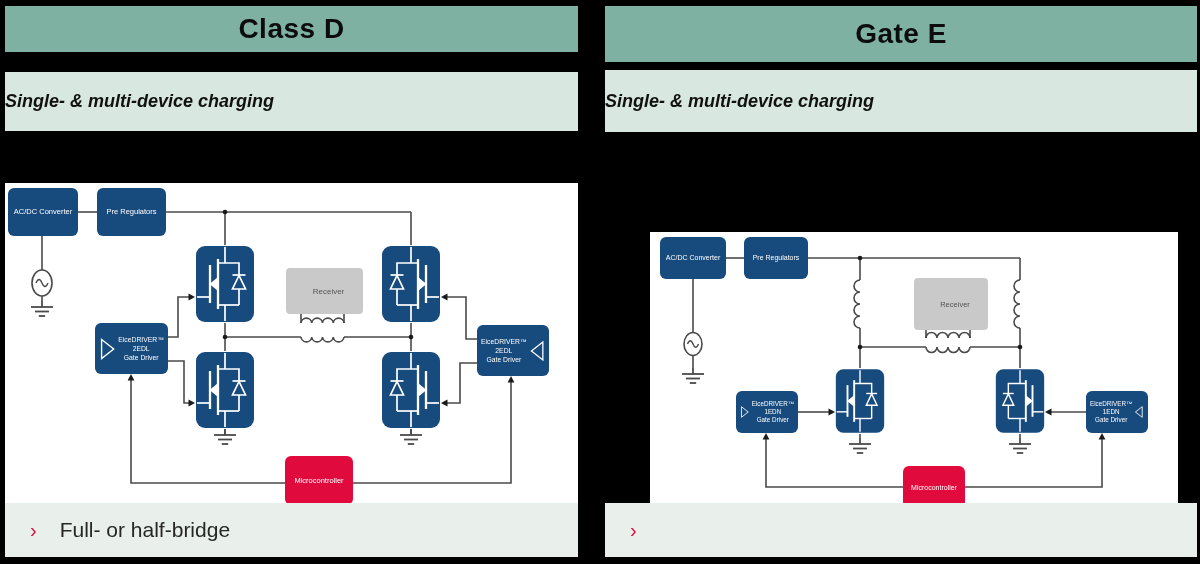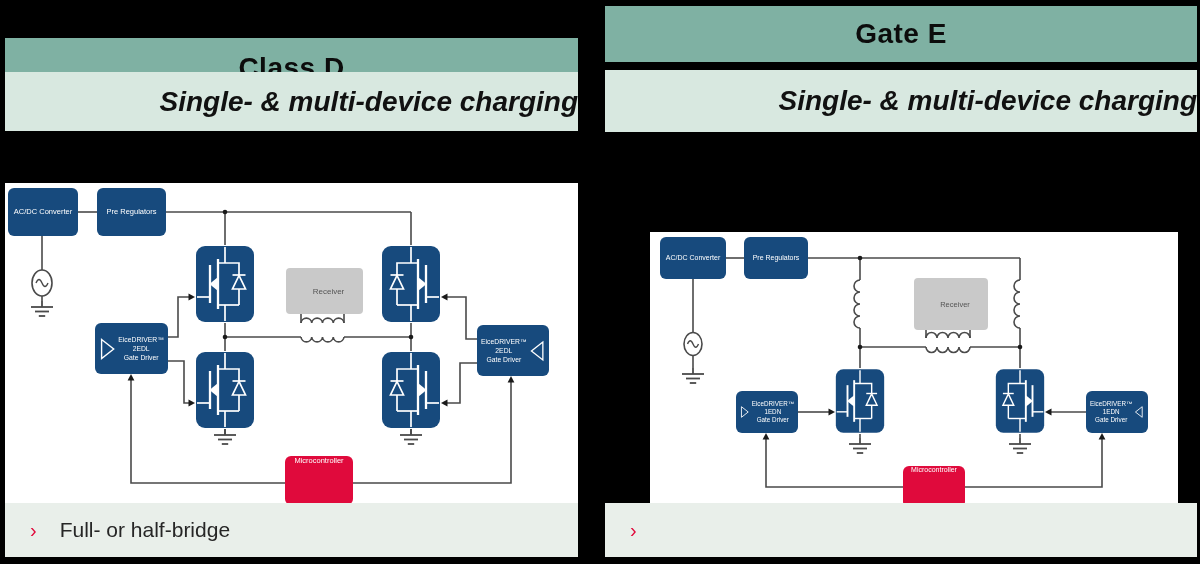--- a/index.html
+++ b/index.html
@@ -6,42 +6,42 @@
   body{
     width:1200px;height:564px;background:#000;position:relative;overflow:hidden;
     font-family:"Liberation Sans", sans-serif;
   }
   .abs{position:absolute;}
   .titlebar{
     background:#7fb1a3;display:flex;align-items:center;justify-content:center;
     font-weight:bold;font-size:28px;color:#0c0c0c;letter-spacing:.5px;
   }
   .subtitlebar{
-    background:#d8e8e0;display:flex;align-items:center;justify-content:flex-end;
-    font-weight:bold;font-style:italic;font-size:28px;color:#111;
+    background:#d8e8e0;display:flex;align-items:center;justify-content:flex-start;
+    font-weight:bold;font-style:italic;font-size:18px;color:#111;
   }
   .diagram{background:#ffffff;margin-top:40px;}
   .footerbar{
     background:#e9efea;display:flex;align-items:center;
     font-size:21px;color:#262626;
   }
   .footerbar .bullet{color:#e00a3c;font-size:20px;margin-left:25px;line-height:1;}
   .footerbar .ftext{margin-left:23px;}
   .bluebox{
     position:absolute;background:#174a7d;border-radius:6px;color:#fff;
     display:flex;align-items:center;justify-content:center;text-align:center;
     font-size:7.5px;line-height:1.1;
   }
   .graybox{
     position:absolute;background:#c9c9c9;border-radius:4px;color:#555;
     display:flex;align-items:center;justify-content:center;font-size:8px;padding-left:8px;
   }
   .redbox{
     position:absolute;background:#e00a3c;border-radius:6px;color:#fff;
-    display:flex;align-items:flex-start;justify-content:center;font-size:7.5px;
+    display:flex;align-items:center;justify-content:center;font-size:7.5px;
   }
   .driver{
     position:absolute;background:#174a7d;border-radius:6px;color:#fff;
     display:flex;align-items:center;padding:3px 4px;gap:2px;box-sizing:border-box;
   }
   .driver.rev{flex-direction:row-reverse;}
   .driver .txt{flex:1;text-align:center;font-size:6.8px;line-height:1.35;}
   .driver.small .txt{font-size:6.3px;line-height:1.3;}
   .driver .txt span{display:block;}
   svg.diag{position:absolute;left:0;top:0;}
@@ -69,21 +69,21 @@
     </symbol>
     <g id="gnd" stroke="#4a4a4a" stroke-width="1.8" fill="none">
       <path d="M0,0 V6"></path>
         <path d="M-11,6 H11"></path>
         <path d="M-7,10.5 H7"></path>
         <path d="M-3.2,15 H3.2"></path>
     </g>
   </defs>
 </svg>
 
-<div class="abs titlebar" style="left:5px;top:6px;width:573px;height:60px;margin-top:32px;">
+<div class="abs titlebar" style="left:5px;top:6px;width:573px;height:46px;">
   <span>Class D</span>
 </div>
 
 <div class="abs subtitlebar" style="left:5px;top:72px;width:573px;height:59px;">
   <span>Single- &amp; multi-device charging</span>
 </div>
 
 <div class="abs diagram" style="left:5px;top:143px;width:573px;height:325px;">
 
   <svg class="diag" width="573" height="325" viewBox="0 0 573 325">

